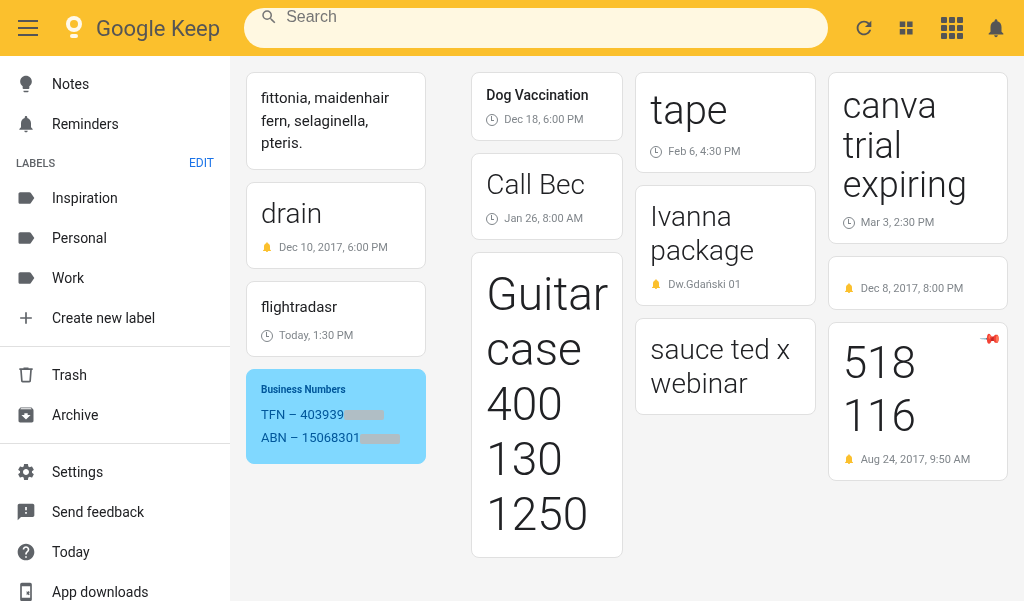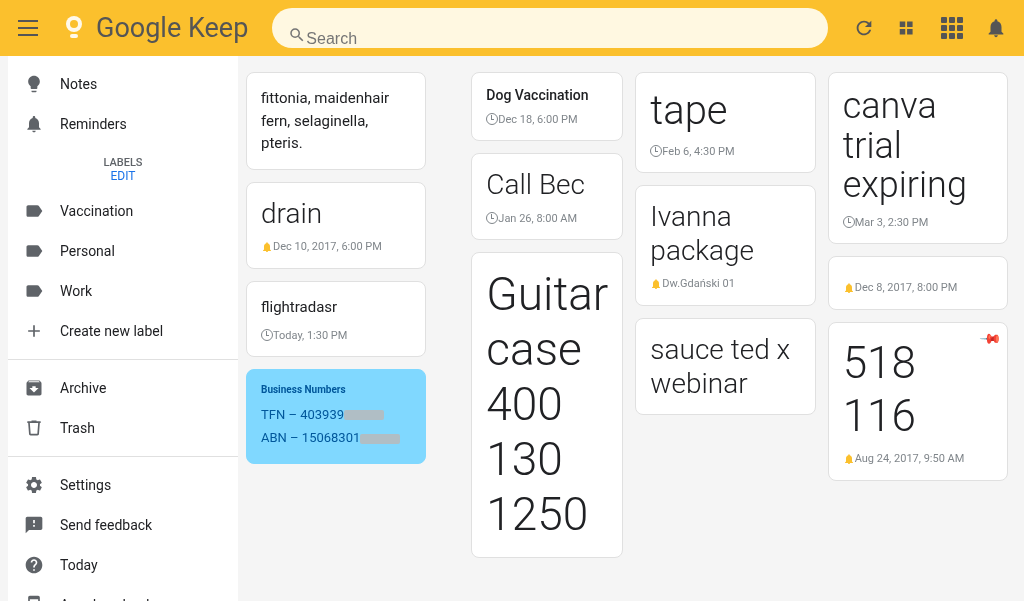--- a/index.html
+++ b/index.html
@@ -7,45 +7,45 @@
 
     
     .header {
       display: flex; align-items: center; background: #FBC02D; height: 56px;
       padding: 0 8px; position: fixed; top: 0; left: 0; right: 0; z-index: 100;
     }
     .header-menu-icon { width: 40px; height: 40px; display: flex; align-items: center; justify-content: center; cursor: pointer; border-radius: 50%; }
     .hamburger { display: flex; flex-direction: column; gap: 5px; }
     .hamburger span { display: block; width: 20px; height: 2px; background: #555; }
     .header-logo { display: flex; align-items: center; margin: 0 8px; gap: 4px; }
-    .header-logo-text { font-size: 27px; color: #555; font-weight: 400; }
+    .header-logo-text { font-size: 22px; color: #555; font-weight: 400; }
     .header-search {
       flex: 1; max-width: 600px; margin: 0 16px; background: #fff8e1;
-      border-radius: 24px; height: 40px; display: flex; align-items: flex-end; padding: 0 16px; 
+      border-radius: 24px; height: 40px; display: flex; align-items: flex-start; padding: 0 16px; gap: 8px;
     }
     .header-search-icon { color: #757575; font-size: 18px; }
     .header-search-input { border: none; background: transparent; outline: none; font-size: 16px; color: #555; flex: 1; }
     .header-actions { display: flex; align-items: center; margin-left: auto; gap: 4px; }
     .header-action-btn { width: 40px; height: 40px; display: flex; align-items: center; justify-content: center; cursor: pointer; border-radius: 50%; }
     .grid-icon { display: grid; grid-template-columns: repeat(3, 6px); gap: 2px; }
     .grid-dot { width: 6px; height: 6px; background: #555; border-radius: 1px; }
 
     
     .sidebar {
-      position: fixed; top: 56px; left: 8px; width: 230px; height: calc(601px - 56px);
+      position: fixed; top: 56px; left: 0; width: 230px; height: calc(601px - 56px);
       background: #fff; overflow-y: auto; padding-top: 8px;
     }
     .sidebar-item {
       display: flex; align-items: center; height: 40px; padding: 0 16px;
       cursor: pointer; border-radius: 0 20px 20px 0; margin-right: 16px;
       gap: 16px; font-size: 14px; color: #202124;
     }
     .sidebar-icon { width: 20px; height: 20px; display: flex; align-items: center; justify-content: center; flex-shrink: 0; }
     .sidebar-label { font-size: 14px; color: #202124; }
-    .labels-header { display: flex; align-items: center; padding: 8px 16px; margin-top: 4px; flex-direction: column; }
+    .labels-header { display: flex; align-items: center; padding: 8px 16px; margin-top: 4px; }
     .labels-title { font-size: 11px; font-weight: 500; color: #5f6368; text-transform: uppercase; flex: 1; }
     .edit-link { font-size: 12px; color: #1a73e8; cursor: pointer; text-transform: uppercase; }
     .label-item { display: flex; align-items: center; height: 40px; padding: 0 16px; cursor: pointer; gap: 16px; }
     .sidebar-divider { height: 1px; background: #e0e0e0; margin: 8px 0; }
 
     
     .main {
       margin-left: 230px; margin-top: 56px; padding: 16px;
       height: calc(601px - 56px); overflow-y: auto; background: #f5f5f5;
     }
@@ -55,21 +55,21 @@
 
     
     .card {
       background: #fff; border: 1px solid #e0e0e0; border-radius: 8px;
       padding: 14px; cursor: pointer; position: relative;
     }
     .card-title { font-size: 14px; font-weight: 500; color: #202124; margin-bottom: 8px; }
     .card-body { font-size: 14px; color: #202124; line-height: 1.5; }
     .card-large-text { font-size: 28px; font-weight: 300; color: #202124; line-height: 1.2; }
     .card-xl-text { font-size: 36px; font-weight: 300; color: #202124; line-height: 1.1; }
-    .card-meta { display: flex; align-items: flex-start; margin-top: 10px; }
+    .card-meta { display: flex; align-items: flex-end; gap: 6px; margin-top: 10px; }
     .card-time { font-size: 11px; color: #80868b; }
     .clock-icon { width: 12px; height: 12px; border: 1px solid #80868b; border-radius: 50%; position: relative; display: inline-block; flex-shrink: 0; }
     .clock-icon::before { content: ''; position: absolute; width: 1px; height: 4px; background: #80868b; top: 1px; left: 4px; }
     .clock-icon::after { content: ''; position: absolute; width: 3px; height: 1px; background: #80868b; top: 5px; left: 4px; }
     .reminder-icon { width: 12px; height: 14px; display: flex; align-items: center; justify-content: center; color: #FBC02D; font-size: 12px; flex-shrink: 0; }
     .card-blue { background: #80D8FF; border-color: #80D8FF; }
     .card-blue .card-title { color: #01579B; font-weight: 700; font-size: 10px; }
     .card-blue .card-body { color: #01579B; font-size: 13px; }
     .pin-icon { position: absolute; top: 8px; right: 8px; font-size: 14px; color: #80868b; transform: rotate(45deg); }
     .blurred-text { display: inline-block; background: #b0bec5; border-radius: 2px; width: 40px; height: 10px; vertical-align: middle; }
@@ -157,21 +157,21 @@
     <span class="labels-title">Labels</span>
     <span class="edit-link">EDIT</span>
   </div>
 
   <div class="label-item sidebar-item">
     <span class="sidebar-icon">
       <svg width="20" height="20" viewBox="0 0 24 24" fill="#5f6368">
           <path d="M17.63 5.84C17.27 5.33 16.67 5 16 5L5 5.01C3.9 5.01 3 5.9 3 7v10c0 1.1.9 1.99 2 1.99L16 19c.67 0 1.27-.33 1.63-.84L22 12l-4.37-6.16z"></path>
         </svg>
     </span>
-    <span class="sidebar-label">Vaccination</span>
+    <span class="sidebar-label">Inspiration</span>
   </div>
   <div class="label-item sidebar-item">
     <span class="sidebar-icon">
       <svg width="20" height="20" viewBox="0 0 24 24" fill="#5f6368">
           <path d="M17.63 5.84C17.27 5.33 16.67 5 16 5L5 5.01C3.9 5.01 3 5.9 3 7v10c0 1.1.9 1.99 2 1.99L16 19c.67 0 1.27-.33 1.63-.84L22 12l-4.37-6.16z"></path>
         </svg>
     </span>
     <span class="sidebar-label">Personal</span>
   </div>
   <div class="label-item sidebar-item">
@@ -190,32 +190,32 @@
         </svg>
     </span>
     <span class="sidebar-label">Create new label</span>
   </div>
 
   <div class="sidebar-divider"></div>
 
   <div class="sidebar-item">
     <span class="sidebar-icon">
       <svg width="20" height="20" viewBox="0 0 24 24" fill="#5f6368">
+          <path d="M15 4V3H9v1H4v2h1l1 13c0 1.1.9 2 2 2h8c1.1 0 2-.9 2-2l1-13h1V4h-5zm2 2l-1 13H8L7 6h10z"></path>
+        </svg>
+    </span>
+    <span class="sidebar-label">Trash</span>
+  </div>
+  <div class="sidebar-item">
+    <span class="sidebar-icon">
+      <svg width="20" height="20" viewBox="0 0 24 24" fill="#5f6368">
           <path d="M20.54 5.23l-1.39-1.68C18.88 3.21 18.47 3 18 3H6c-.47 0-.88.21-1.16.55L3.46 5.23C3.17 5.57 3 6.02 3 6.5V19c0 1.1.9 2 2 2h14c1.1 0 2-.9 2-2V6.5c0-.48-.17-.93-.46-1.27zM12 17.5L6.5 12H10v-2h4v2h3.5L12 17.5zM5.12 5l.81-1h12l.94 1H5.12z"></path>
         </svg>
     </span>
     <span class="sidebar-label">Archive</span>
-  </div>
-  <div class="sidebar-item">
-    <span class="sidebar-icon">
-      <svg width="20" height="20" viewBox="0 0 24 24" fill="#5f6368">
-          <path d="M15 4V3H9v1H4v2h1l1 13c0 1.1.9 2 2 2h8c1.1 0 2-.9 2-2l1-13h1V4h-5zm2 2l-1 13H8L7 6h10z"></path>
-        </svg>
-    </span>
-    <span class="sidebar-label">Trash</span>
   </div>
 
   <div class="sidebar-divider"></div>
 
   <div class="sidebar-item">
     <span class="sidebar-icon">
       <svg width="20" height="20" viewBox="0 0 24 24" fill="#5f6368">
           <path d="M19.14 12.94c.04-.3.06-.61.06-.94 0-.32-.02-.64-.07-.94l2.03-1.58c.18-.14.23-.41.12-.61l-1.92-3.32c-.12-.22-.37-.29-.59-.22l-2.39.96c-.5-.38-1.03-.7-1.62-.94l-.36-2.54c-.04-.24-.24-.41-.48-.41h-3.84c-.24 0-.43.17-.47.41l-.36 2.54c-.59.24-1.13.57-1.62.94l-2.39-.96c-.22-.08-.47 0-.59.22L2.74 8.87c-.12.21-.08.47.12.61l2.03 1.58c-.05.3-.09.63-.09.94s.02.64.07.94l-2.03 1.58c-.18.14-.23.41-.12.61l1.92 3.32c.12.22.37.29.59.22l2.39-.96c.5.38 1.03.7 1.62.94l.36 2.54c.05.24.24.41.48.41h3.84c.24 0 .44-.17.47-.41l.36-2.54c.59-.24 1.13-.56 1.62-.94l2.39.96c.22.08.47 0 .59-.22l1.92-3.32c.12-.22.07-.47-.12-.61l-2.01-1.58zM12 15.6c-1.98 0-3.6-1.62-3.6-3.6s1.62-3.6 3.6-3.6 3.6 1.62 3.6 3.6-1.62 3.6-3.6 3.6z"></path>
         </svg>
     </span>

